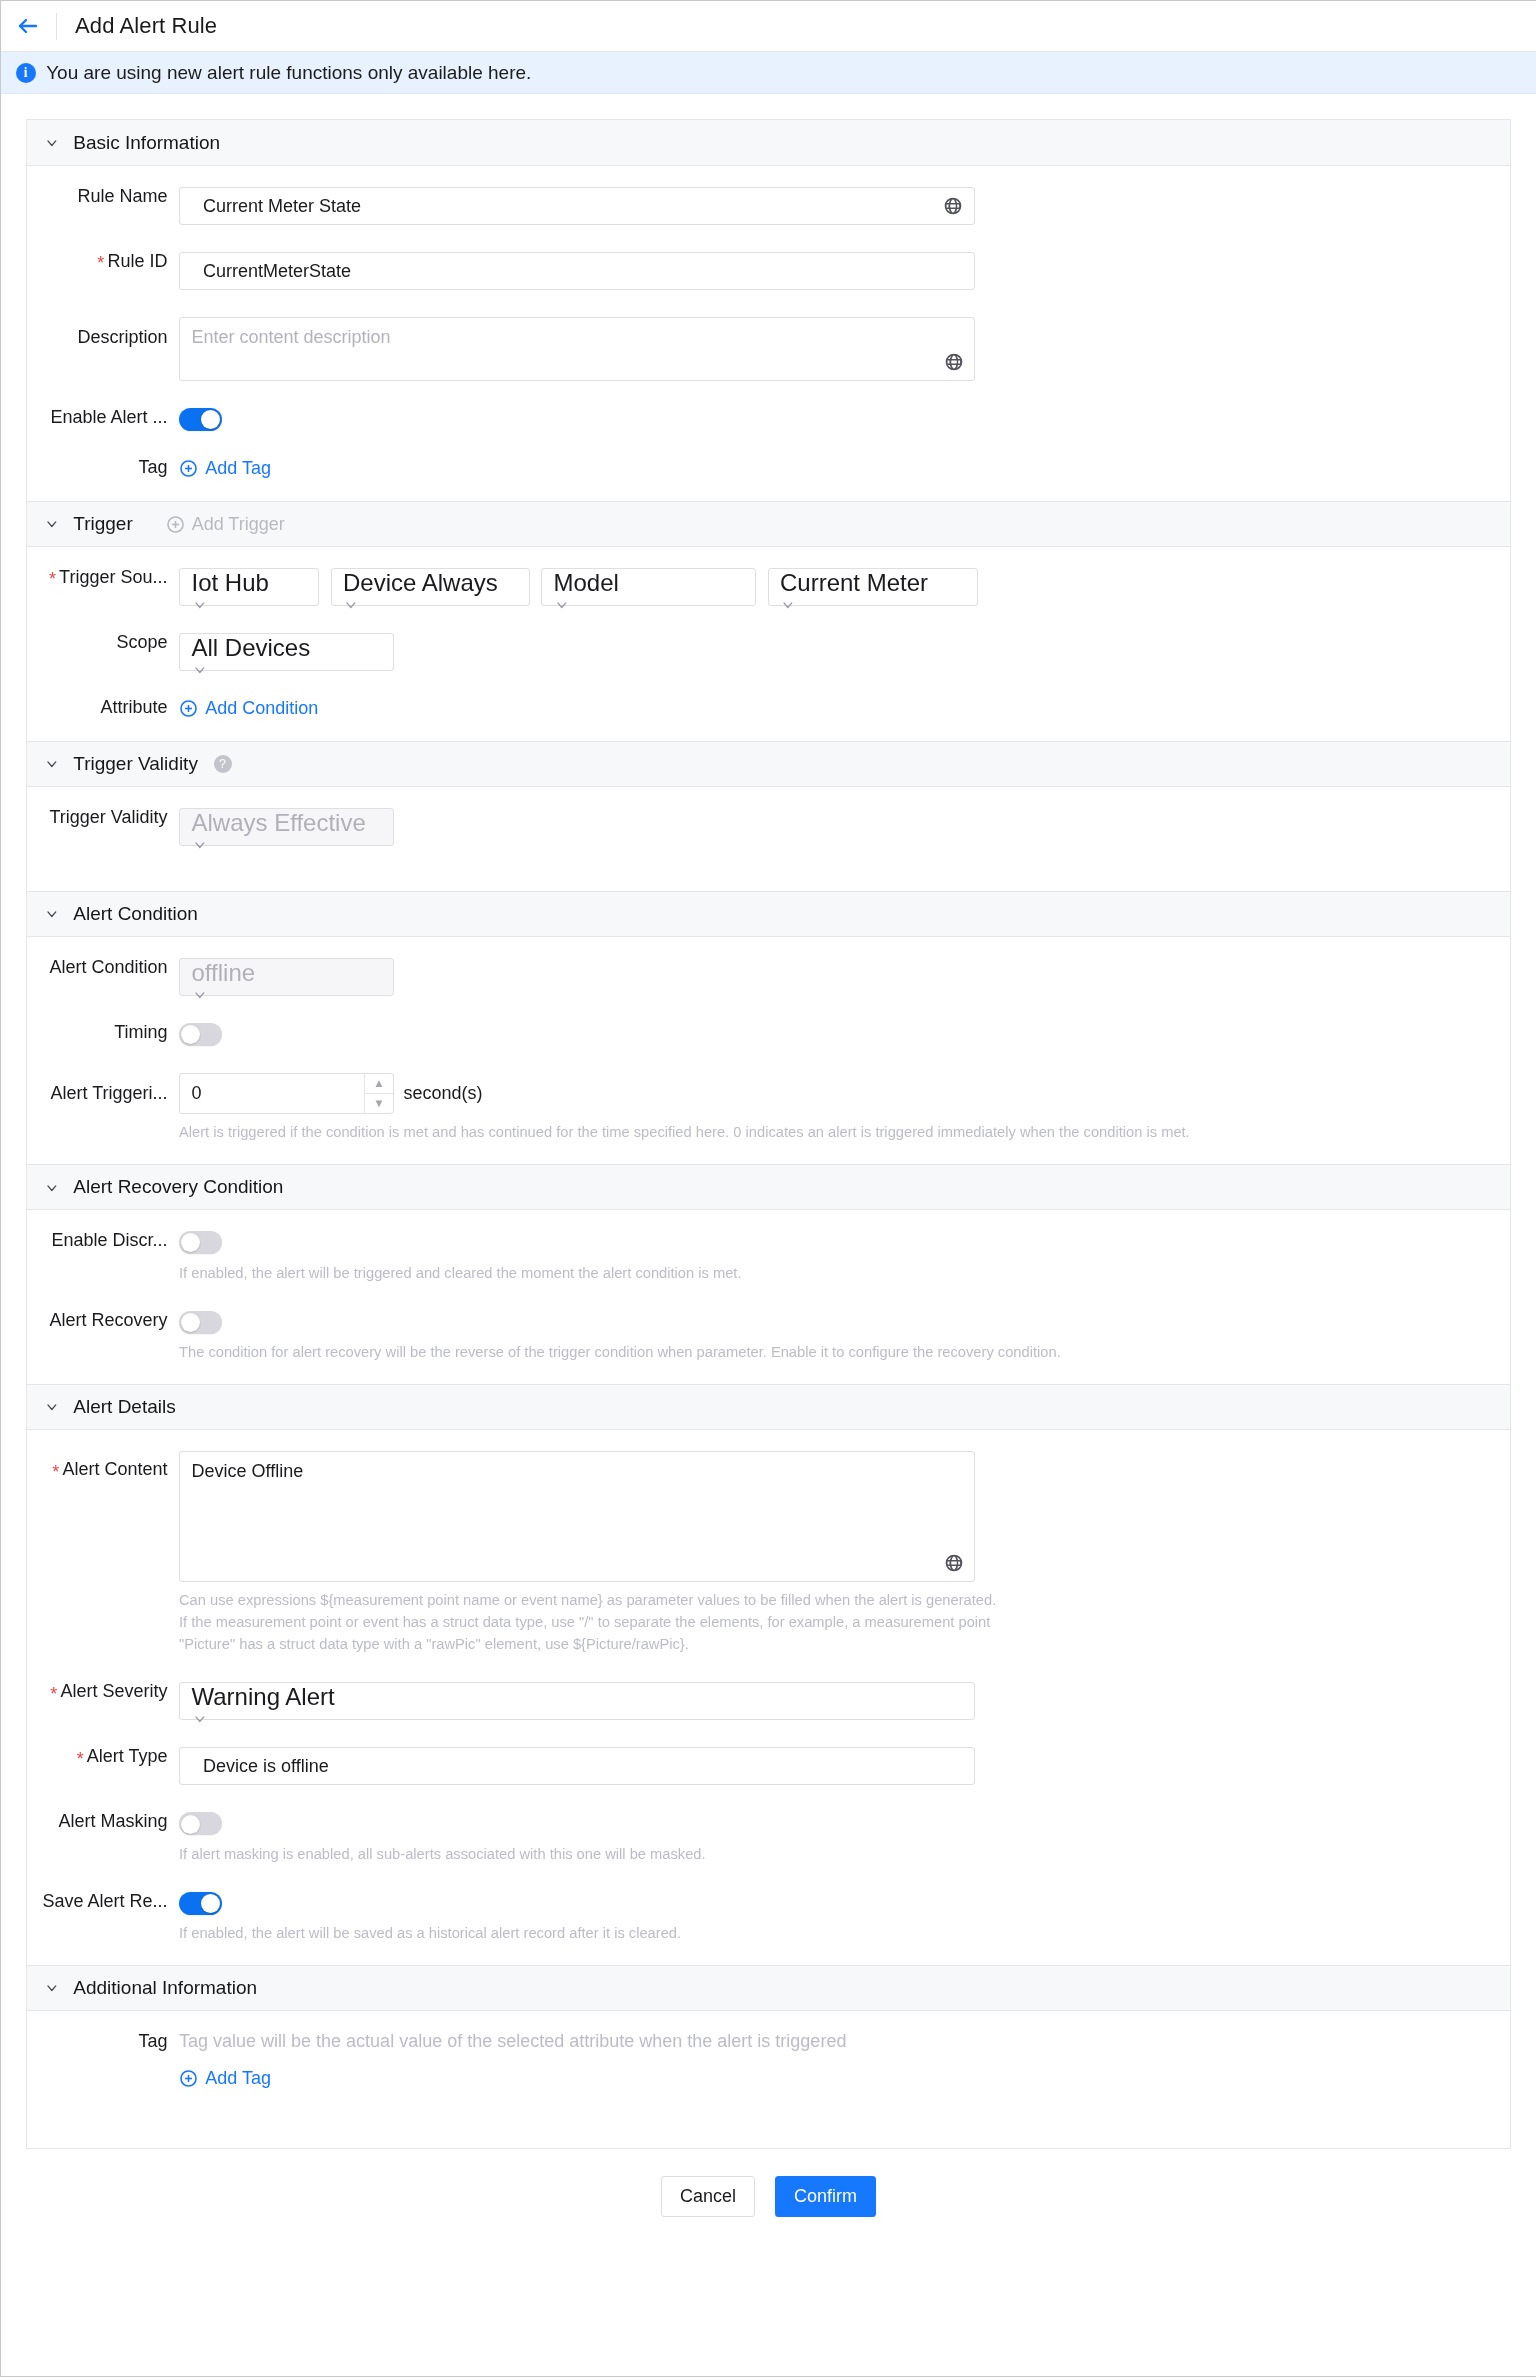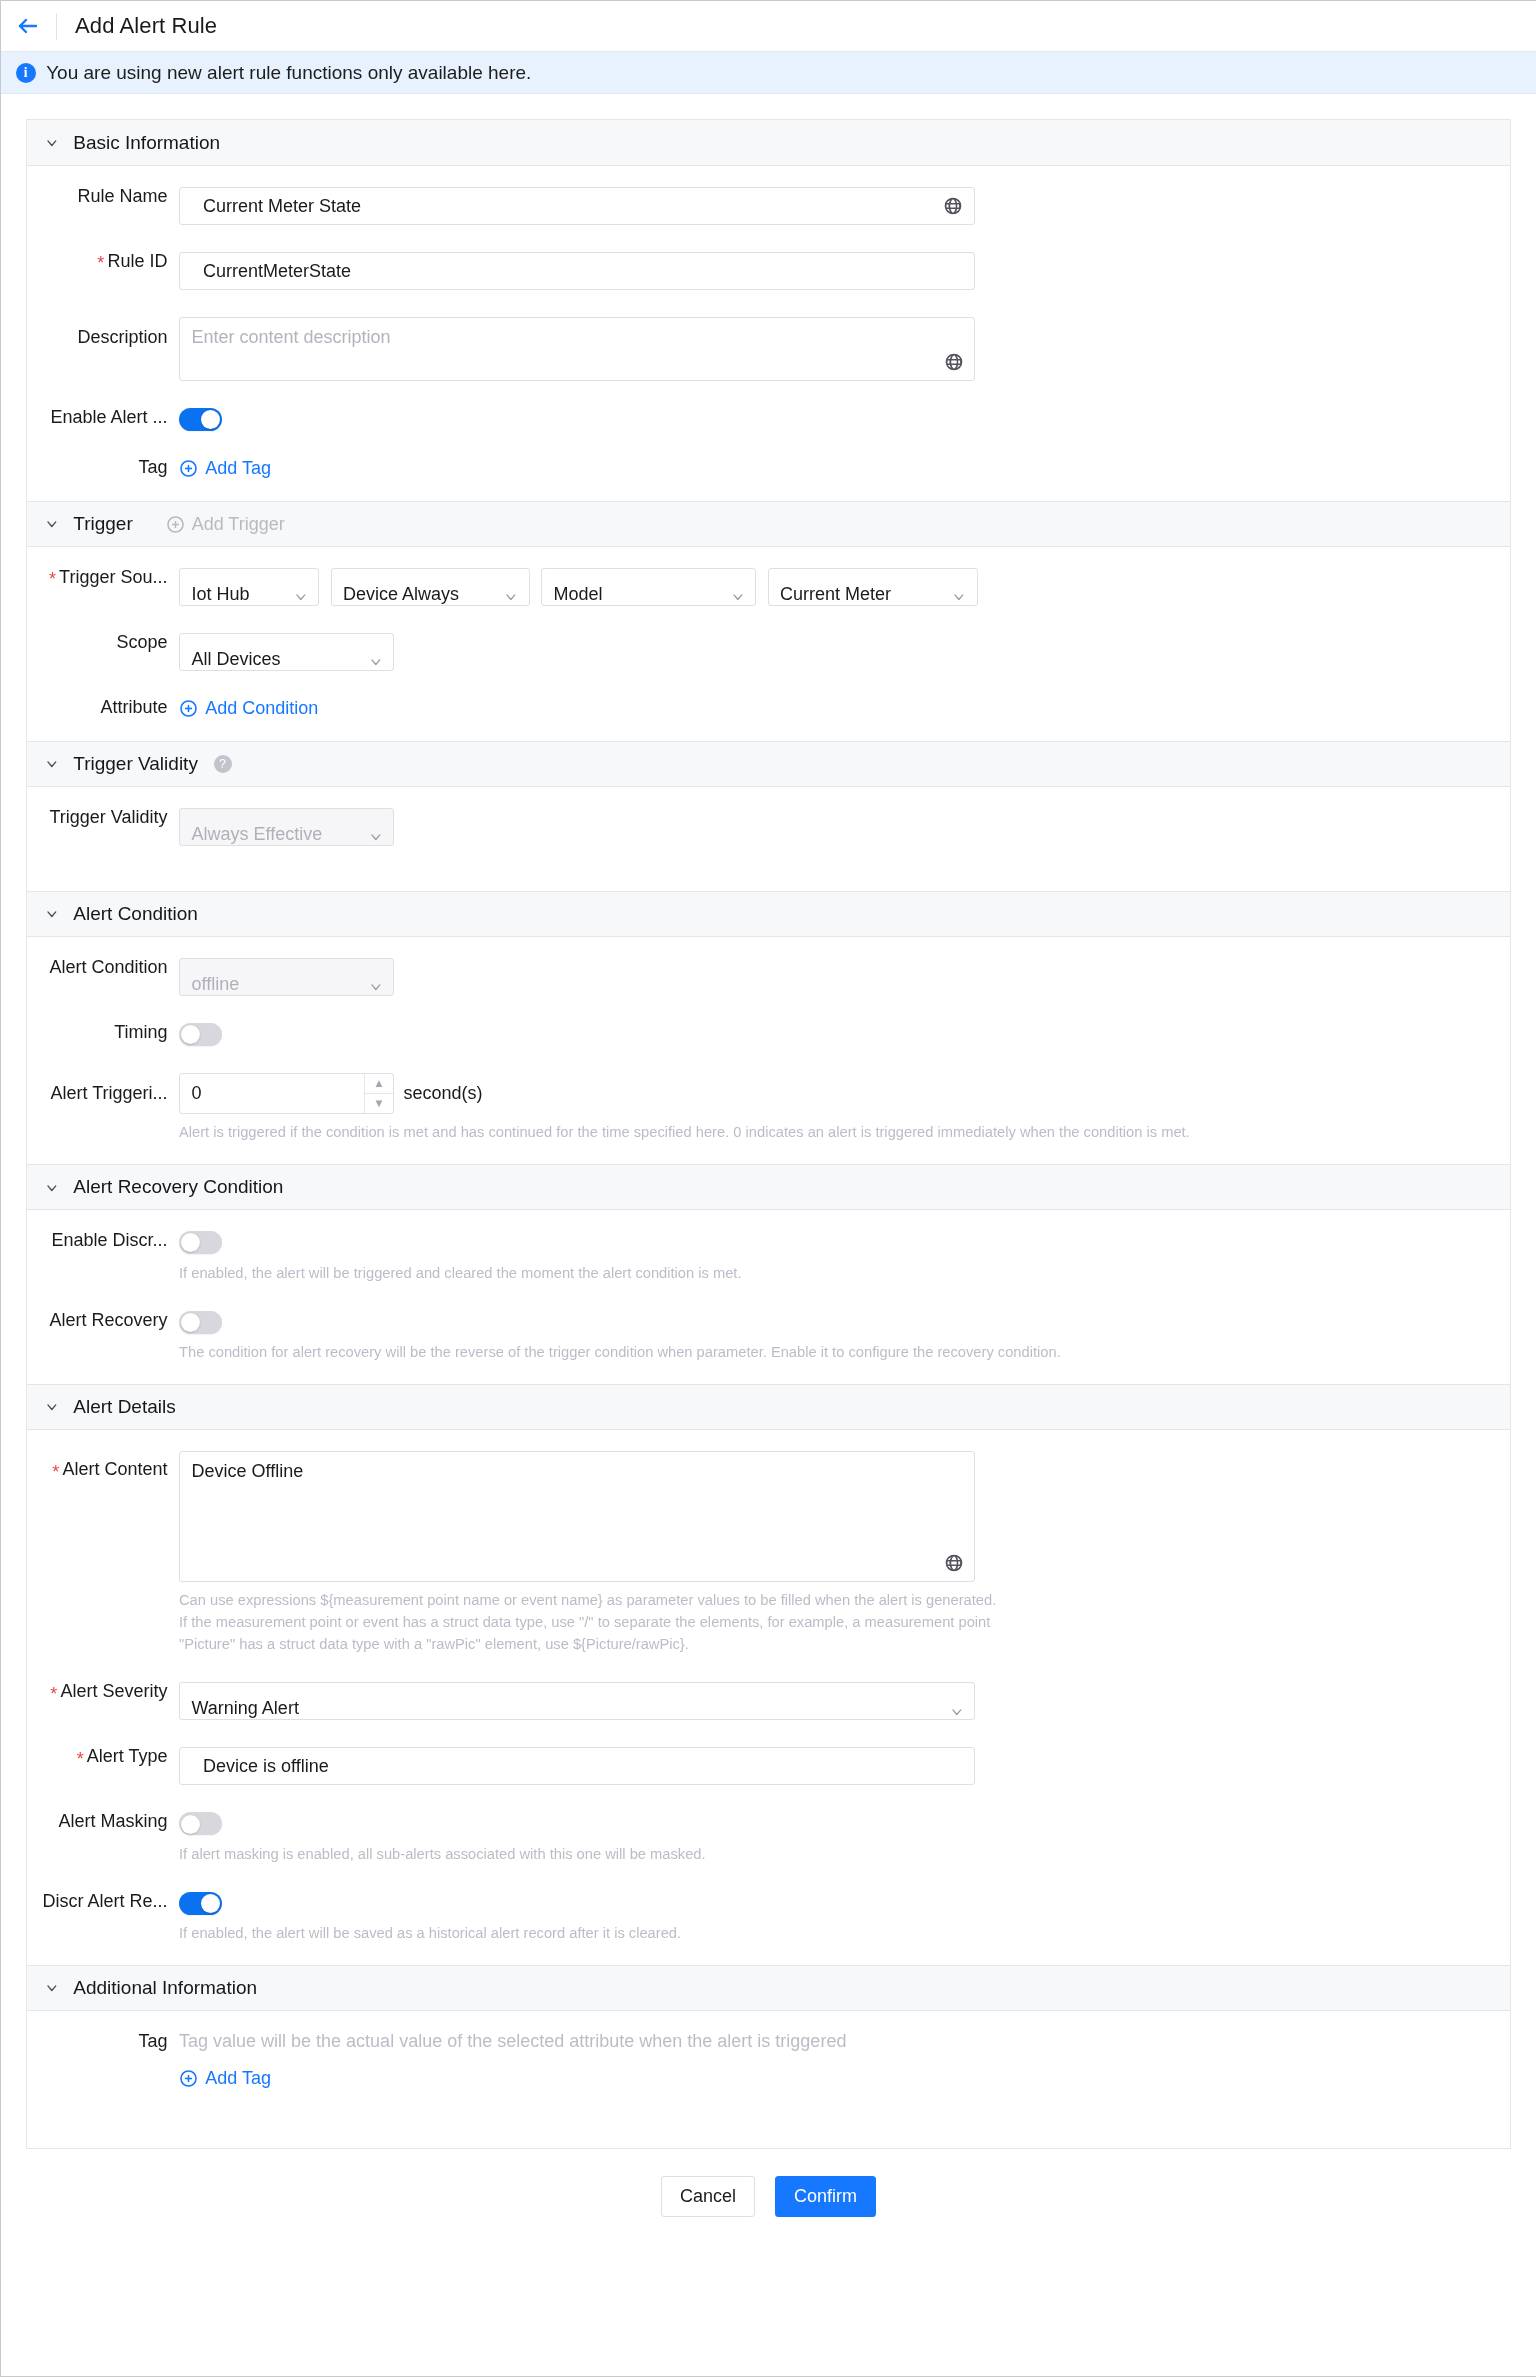--- a/index.html
+++ b/index.html
@@ -152,24 +152,25 @@
   .textarea .globe { bottom: 8.4px; top:auto; transform:none; right:10.5px; }
   .textarea.tall { height: 131px; }
   .textarea .ph { color:#b3b3bd; }
 
   
   .select {
     height: 38px;
     border: 1.6px solid #dedee3;
     border-radius: 3.1px;
     background:#fff;
-    display:flex; align-items:flex-end; justify-content:space-between;
+    display:flex; align-items:flex-start; justify-content:space-between;
     padding: 0 9.4px 0 11.5px;
-    font-size: 18px; color:#1b1b1f;
+    font-size: 24px; color:#1b1b1f;
     cursor: pointer;
+    flex-direction: column;
   }
   .select.disabled { background:#f6f6f8; color:#b0b0ba; cursor: default; }
   .select .caret { color:#9a9aa6; display:flex; align-items:center; }
   .select .caret svg { width: 15.7px; height: 15.7px; display:block; }
 
   .selects-row { display:flex; gap: 11.5px; }
 
   
   .toggle {
     width: 43px; height: 23px; border-radius: 12.6px;
@@ -609,21 +610,21 @@
         <div class="row-label">Alert Masking</div>
         <div class="row-field">
           <div class="toggle">
                 <span class="knob"></span>
               </div>
           <div class="hint">If alert masking is enabled, all sub-alerts associated with this one will be masked.</div>
         </div>
       </div>
 
       <div class="row">
-        <div class="row-label">Discr Alert Re...</div>
+        <div class="row-label">Save Alert Re...</div>
         <div class="row-field">
           <div class="toggle on">
                 <span class="knob"></span>
               </div>
           <div class="hint">If enabled, the alert will be saved as a historical alert record after it is cleared.</div>
         </div>
       </div>
 
     </div>
 

